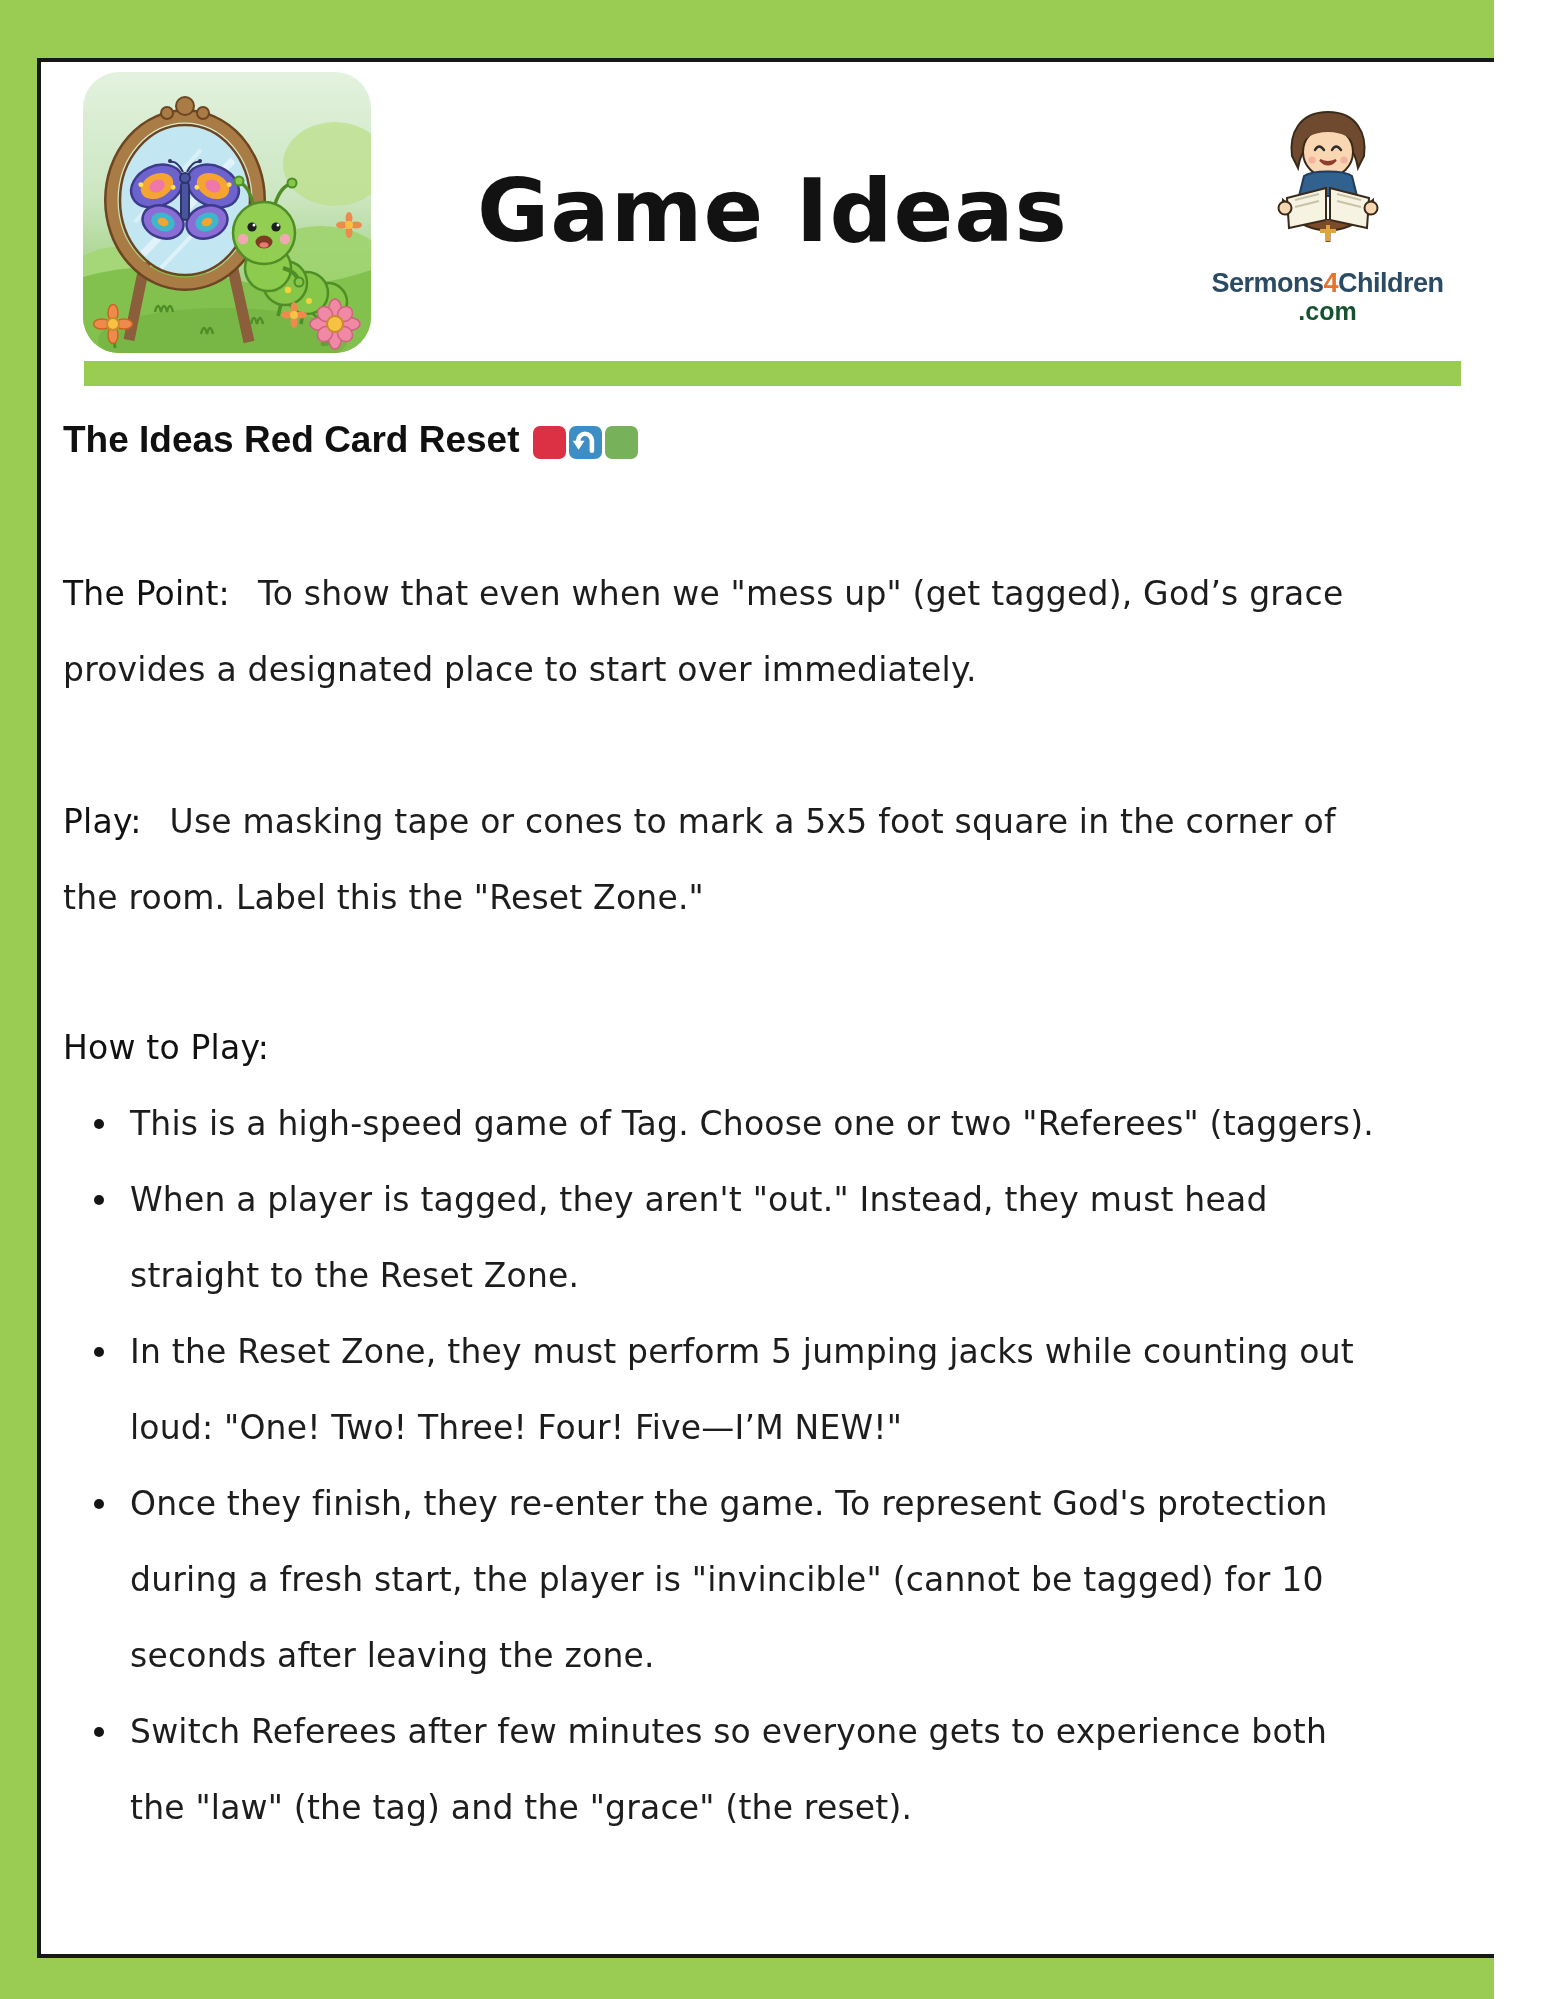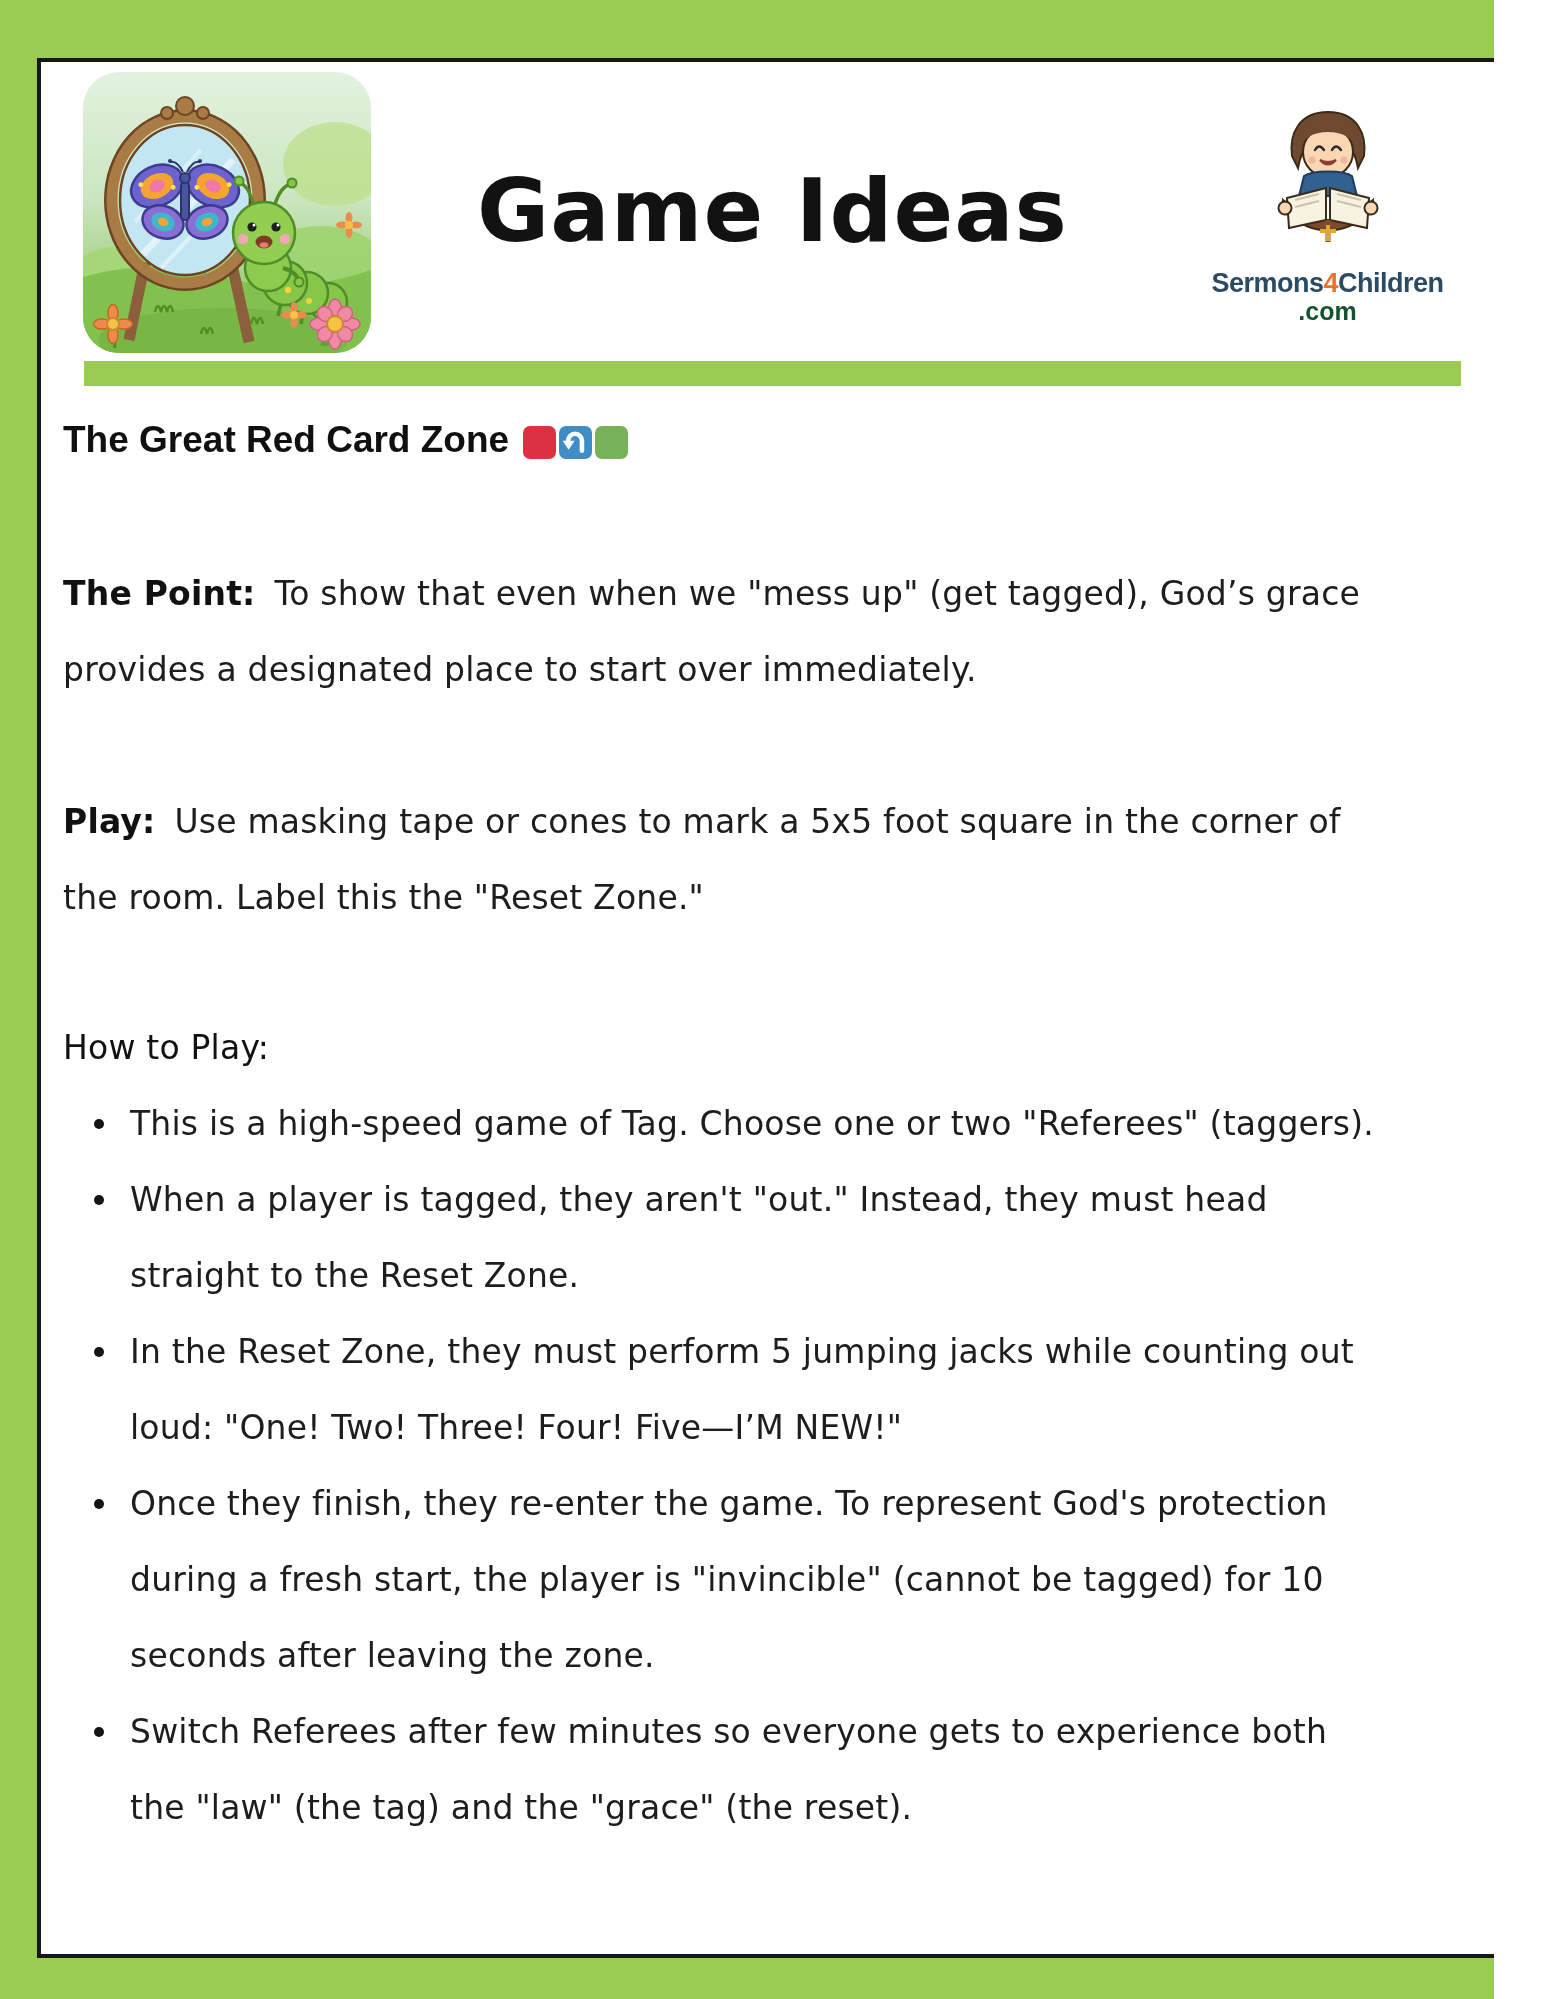--- a/index.html
+++ b/index.html
@@ -14,21 +14,21 @@
   .logo .dotcom{font-family:"Liberation Sans",sans-serif;font-weight:bold;font-size:25px;color:#14532d;margin-top:-2px;}
   .bar{position:absolute;left:84px;top:361px;width:1377px;height:25px;background:#9ACB53;}
   
   .gheading{position:absolute;left:63px;top:418px;font-family:"Liberation Sans",sans-serif;font-weight:bold;font-size:37px;line-height:44px;color:#101010;white-space:nowrap;}
   .cards{display:inline-flex;gap:3px;margin-left:14px;vertical-align:-7px;}
   .card{width:33px;height:33px;border-radius:7px;display:inline-block;}
   .card svg{display:block;}
   
   .bodytext{position:absolute;left:63px;top:556px;width:1400px;font-size:33px;line-height:76px;color:#1d1d1d;letter-spacing:0.2px;}
   .line{white-space:nowrap;}
-  .lead{font-weight:bold;margin-right:19px;color:#111;}
+  .lead{font-weight:normal;margin-right:28px;color:#111;}
   .para{margin:0 0 76px 0;}
   .para.tight{margin-bottom:74px;}
   .h2line{font-weight:normal;color:#111;}
   .bullets{position:relative;}
   .bullet{position:relative;padding-left:67px;}
   .dot{position:absolute;left:31px;top:33px;width:10px;height:10px;border-radius:50%;background:#151515;}
 </style>
 </head>
 <body>
 
@@ -194,21 +194,21 @@
       <circle cx="18" cy="100" r="6.5" fill="#F9D7B2" stroke="#3A2A1A" stroke-width="2"></circle>
       <circle cx="104" cy="100" r="6.5" fill="#F9D7B2" stroke="#3A2A1A" stroke-width="2"></circle>
     </svg>
     <div class="brand"><span>Sermons</span><span class="four">4</span><span>Children</span></div>
     <div class="dotcom">.com</div>
   </div>
 
   <div class="bar"></div>
 
   <div class="gheading">
-    <span>The Great Red Card Zone</span><span class="cards">
+    <span>The Ideas Red Card Reset</span><span class="cards">
         <span class="card" style="background:#DC3145"></span>
         <span class="card" style="background:#3E8DC5">
           <svg width="33" height="33" viewBox="0 0 36 36">
             <path d="M25 27 V16 a7.5 7.5 0 0 0 -15 0 v2" fill="none" stroke="#ffffff" stroke-width="5" stroke-linecap="round"></path>
             <polygon points="4,16 17,16 10.5,26" fill="#ffffff"></polygon>
           </svg>
         </span>
         <span class="card" style="background:#77B159"></span>
       </span>
   </div>

